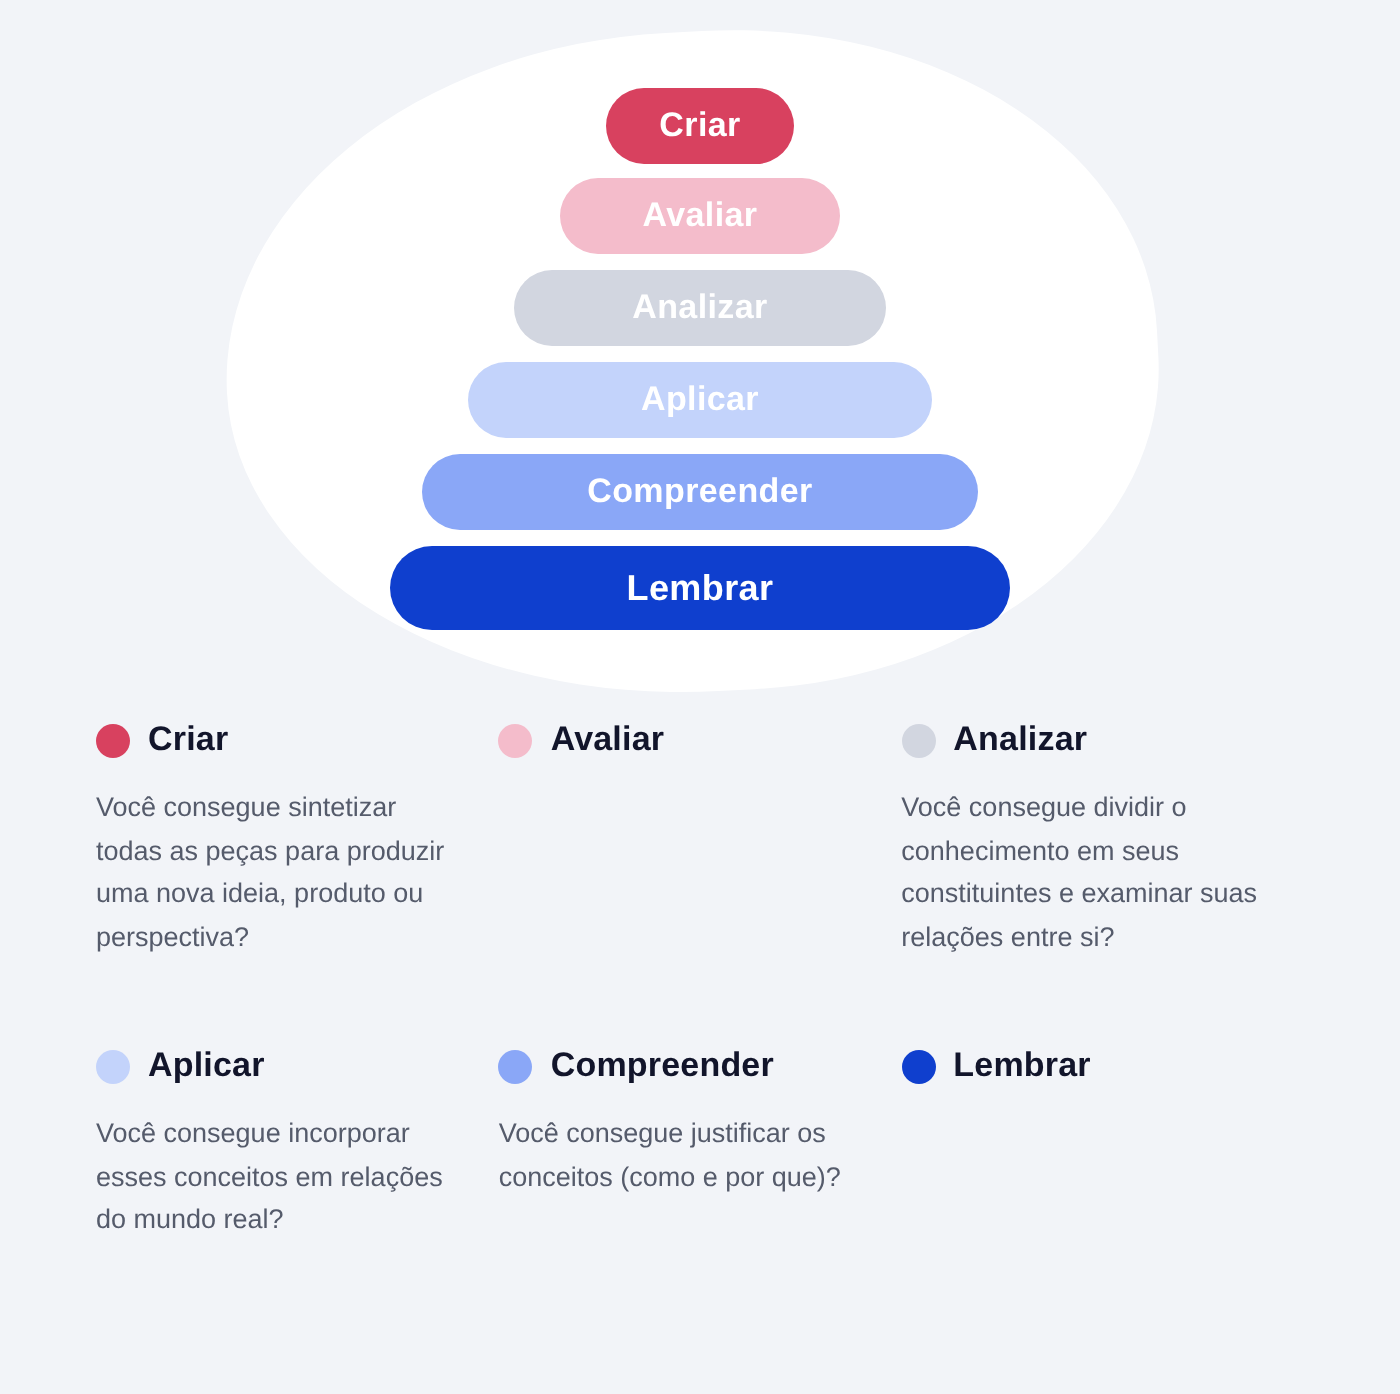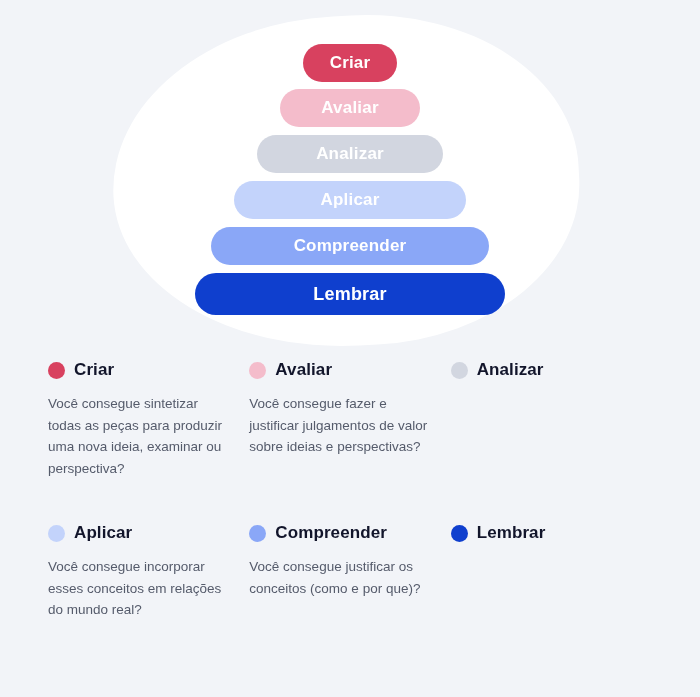--- a/index.html
+++ b/index.html
@@ -155,36 +155,36 @@
   </div>
 
   <div class="legend">
 
     <div class="legend-row">
       <div class="legend-item">
         <div class="legend-head">
           <span class="legend-dot" style="background: rgb(216, 65, 95);"></span>
           <span class="legend-title">Criar</span>
         </div>
-        <div class="legend-desc">Você consegue sintetizar todas as peças para produzir uma nova ideia, examinar ou perspectiva?</div>
+        <div class="legend-desc">Você consegue sintetizar todas as peças para produzir uma nova ideia, produto ou perspectiva?</div>
       </div>
 
       <div class="legend-item">
         <div class="legend-head">
           <span class="legend-dot" style="background: rgb(244, 188, 203);"></span>
           <span class="legend-title">Avaliar</span>
         </div>
-        <div class="legend-desc">Você consegue fazer e justificar julgamentos de valor sobre ideias e perspectivas?</div>
       </div>
 
       <div class="legend-item">
         <div class="legend-head">
           <span class="legend-dot" style="background: rgb(210, 214, 224);"></span>
           <span class="legend-title">Analizar</span>
         </div>
+        <div class="legend-desc">Você consegue dividir o conhecimento em seus constituintes e examinar suas relações entre si?</div>
       </div>
     </div>
 
     <div class="legend-row">
       <div class="legend-item">
         <div class="legend-head">
           <span class="legend-dot" style="background: rgb(195, 211, 251);"></span>
           <span class="legend-title">Aplicar</span>
         </div>
         <div class="legend-desc">Você consegue incorporar esses conceitos em relações do mundo real?</div>

